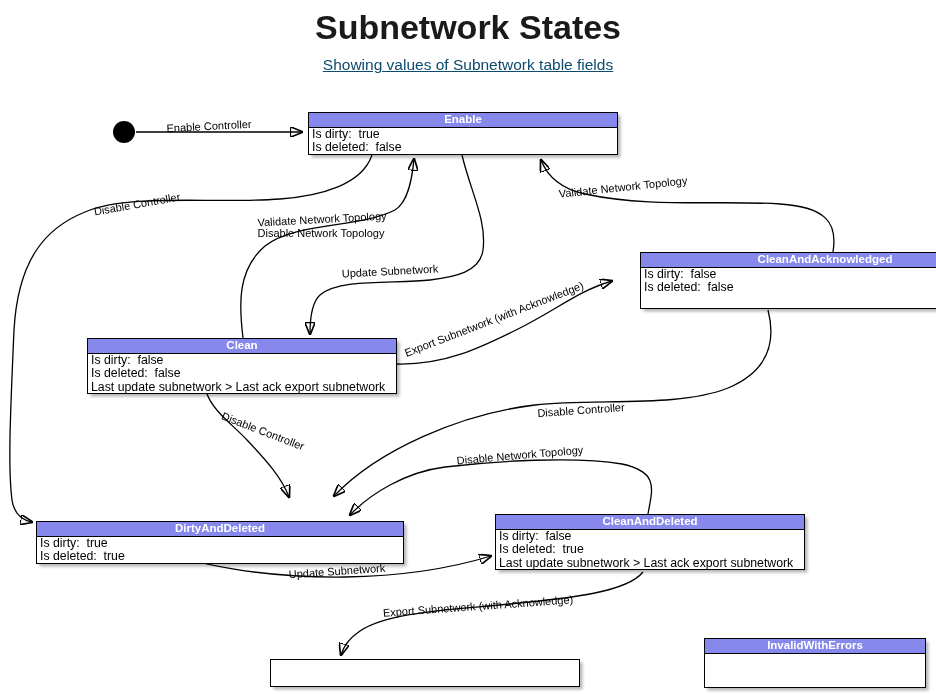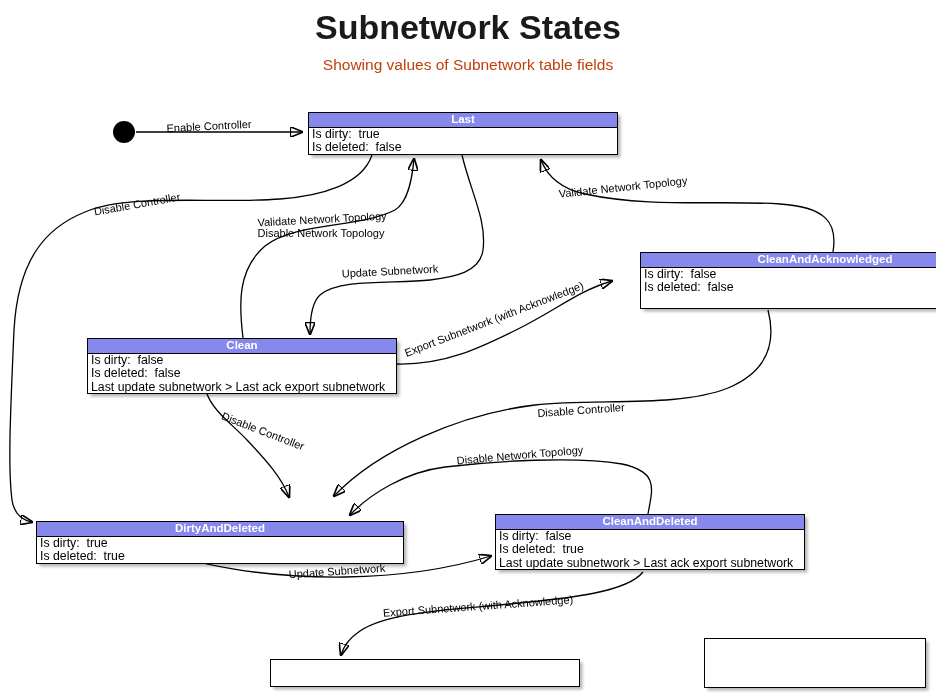--- a/index.html
+++ b/index.html
@@ -6,21 +6,21 @@
   body {
     width:936px; height:694px; position:relative; background:#ffffff;
     font-family:"Liberation Sans", sans-serif; overflow:hidden; color:#000;
   }
   .title {
     position:absolute; top:8px; left:0; width:936px; text-align:center;
     font-size:34px; font-weight:700; color:#1a1a1a;
   }
   .subtitle {
     position:absolute; top:56px; left:0; width:936px; text-align:center;
-    font-size:15.5px; color:#c2410c;
+    font-size:15.5px; color:#0c4a6e;text-decoration:underline;
   }
   .init-state {
     position:absolute; left:113px; top:121px; width:22px; height:22px;
     border-radius:50%; background:#000;
   }
   svg.edges { position:absolute; left:0; top:0; }
   svg.edges path { fill:none; stroke:#000; stroke-width:1.3px; }
   .state {
     position:absolute; background:#fff; border:1.6px solid #000;
     box-shadow:2.5px 2.5px 3px rgba(0,0,0,0.30); box-sizing:border-box;
@@ -63,21 +63,21 @@
   <path d="M 207 394 C 214 412, 232 424, 247 440 C 266 460, 282 478, 289 497" marker-end="url(#arr)"></path>
   <path d="M 768 310 C 777 345, 766 372, 728 388 C 678 408, 595 398, 535 405 C 460 414, 378 450, 334 496" marker-end="url(#arr)"></path>
   <path d="M 648 514 C 652 490, 660 472, 622 464 C 575 456, 495 461, 445 467 C 405 472, 370 494, 350 515" marker-end="url(#arr)"></path>
   <path d="M 148 544 C 190 566, 270 578, 345 577 C 410 576, 455 567, 491 556" marker-end="url(#arr)"></path>
   <path d="M 643 572 C 627 592, 572 598, 510 604 C 450 610, 388 612, 360 631 C 348 639, 343 648, 341 655" marker-end="url(#arr)"></path>
 </svg>
 
 <div class="init-state"></div>
 
 <div class="state" style="left:308px; top:112px; width:310px; height:43px;">
-  <div class="hdr">Last</div>
+  <div class="hdr">Enable</div>
   <div class="fld">Is dirty:  true</div>
   <div class="fld">Is deleted:  false</div>
 </div>
 
 <div class="state" style="left:640px; top:252px; width:370px; height:57px;">
   <div class="hdr">CleanAndAcknowledged</div>
   <div class="fld">Is dirty:  false</div>
   <div class="fld">Is deleted:  false</div>
 </div>
 
@@ -98,20 +98,21 @@
   <div class="hdr">CleanAndDeleted</div>
   <div class="fld">Is dirty:  false</div>
   <div class="fld">Is deleted:  true</div>
   <div class="fld">Last update subnetwork &gt; Last ack export subnetwork</div>
 </div>
 
 <div class="state" style="left:270px; top:659px; width:310px; height:28px;">
 </div>
 
 <div class="state" style="left:704px; top:638px; width:222px; height:50px;">
+  <div class="hdr">InvalidWithErrors</div>
 </div>
 
 <div class="elabel" style="left:209px; top:126px; --r:-3deg;">Enable Controller</div>
 <div class="elabel" style="left:137px; top:204px; --r:-10deg;">Disable Controller</div>
 <div class="elabel" style="left:322px; top:219px; --r:-3deg;">Validate Network Topology</div>
 <div class="elabel" style="left:321px; top:233px; --r:0deg;">Disable Network Topology</div>
 <div class="elabel" style="left:390px; top:271px; --r:-3deg;">Update Subnetwork</div>
 <div class="elabel" style="left:494px; top:319px; --r:-21deg;">Export Subnetwork (with Acknowledge)</div>
 <div class="elabel" style="left:623px; top:187px; --r:-6deg;">Validate Network Topology</div>
 <div class="elabel" style="left:263px; top:431px; --r:21deg;">Disable Controller</div>

